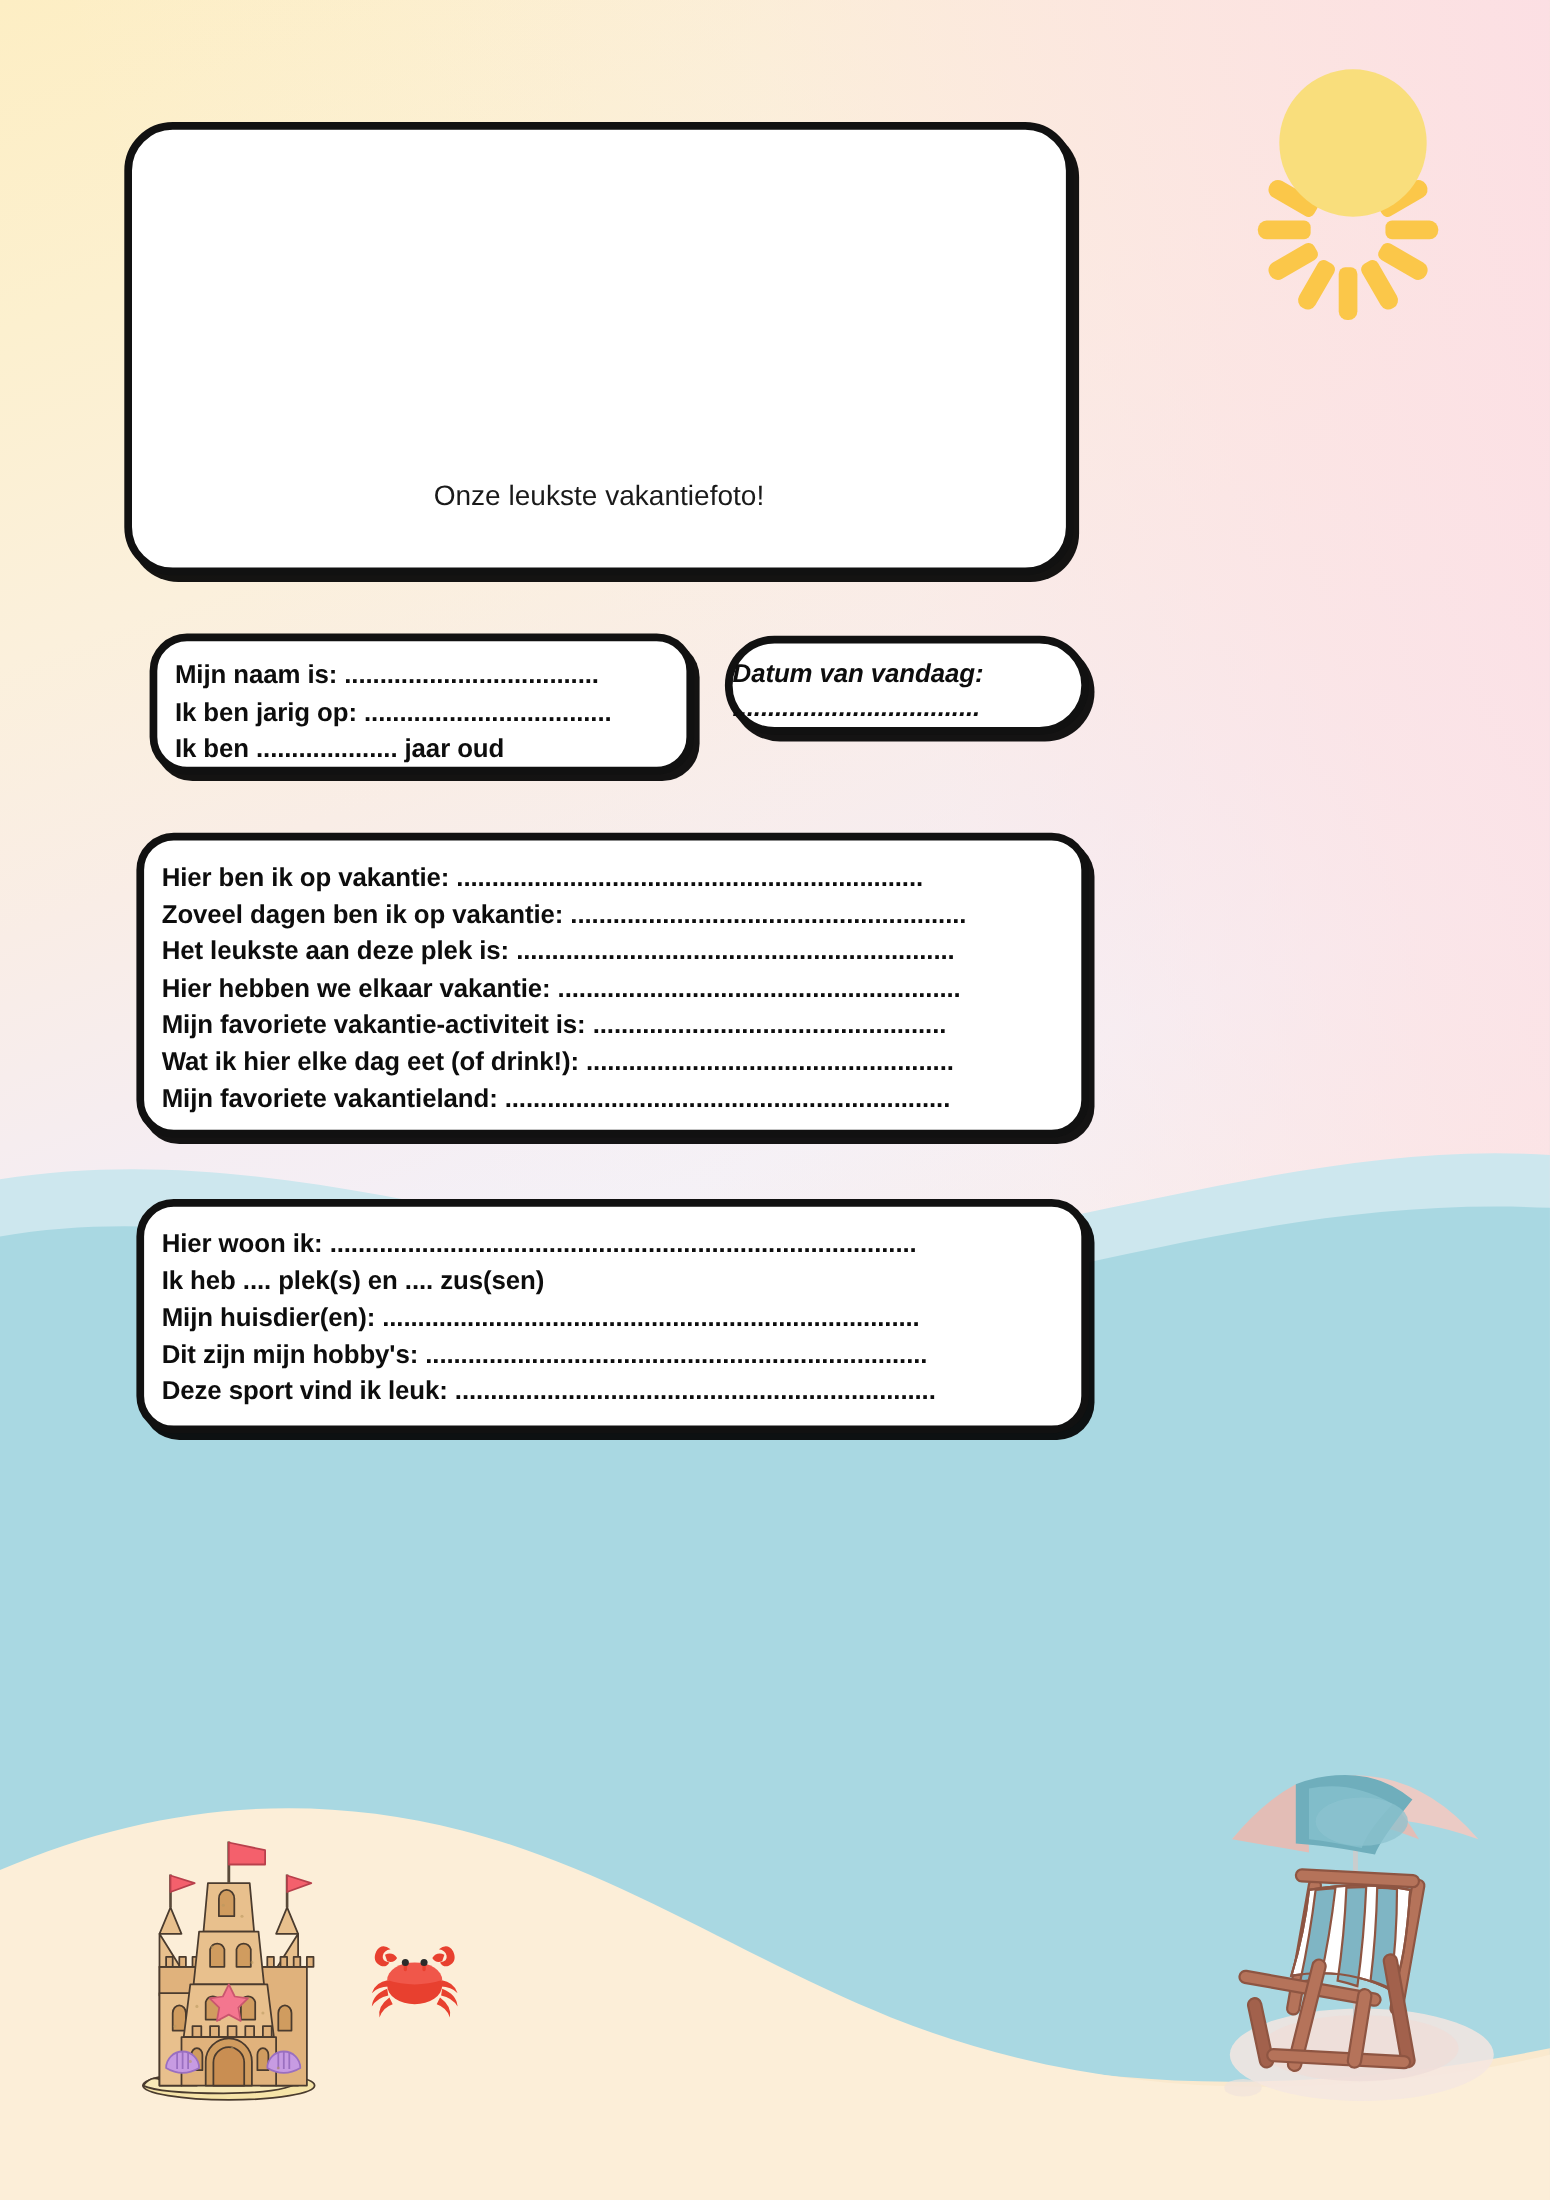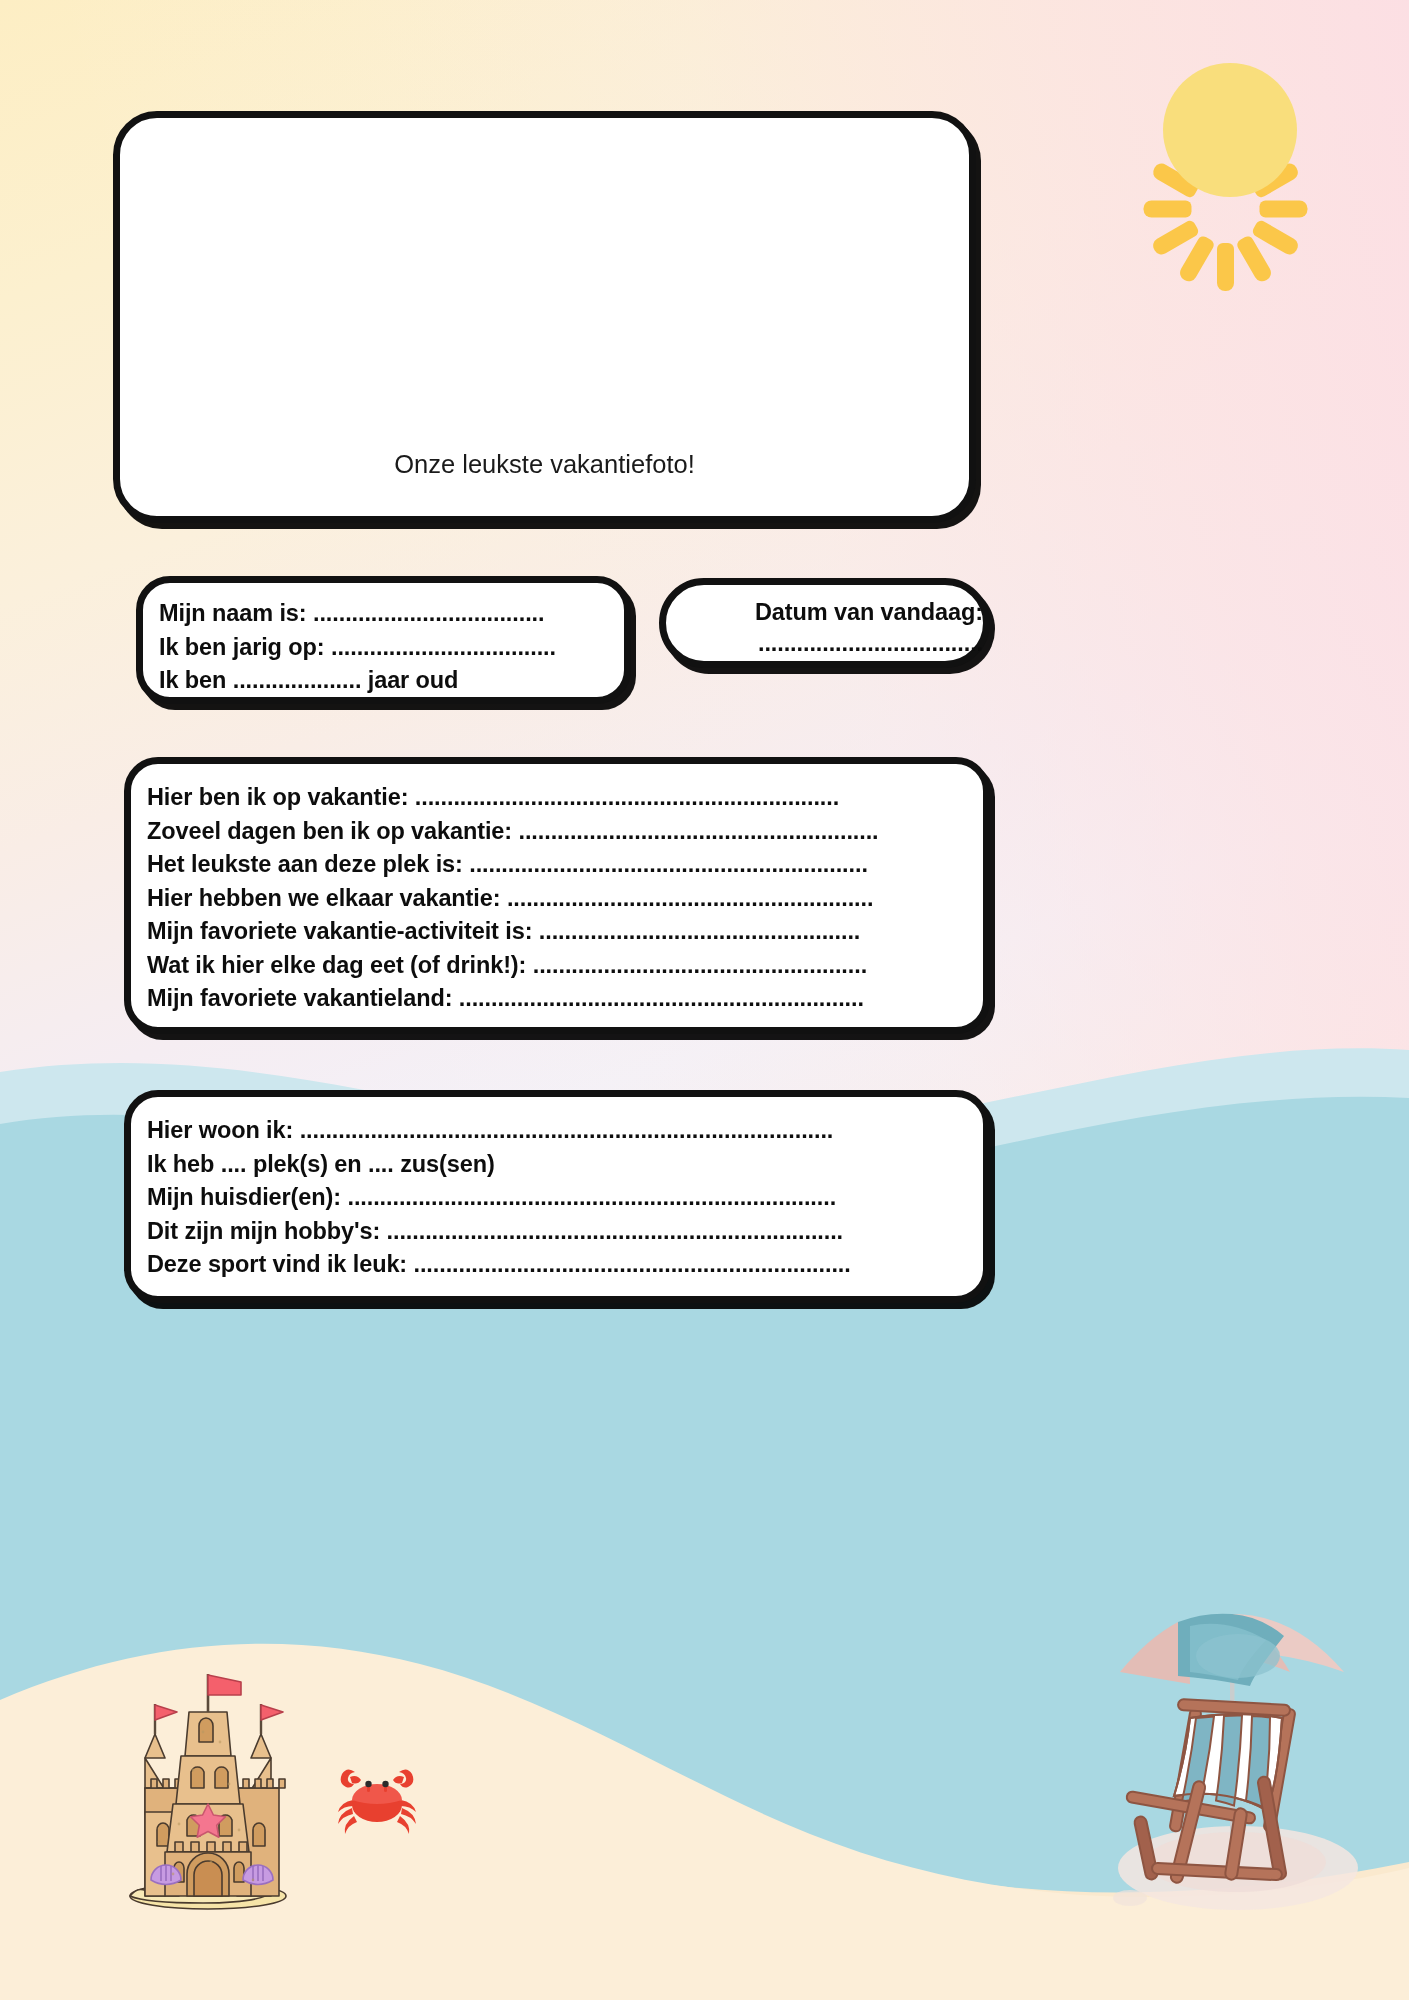--- a/index.html
+++ b/index.html
@@ -89,21 +89,21 @@
   #photo-frame {
     left: 113px;
     top: 111px;
     width: 863px;
     height: 412px;
     border-radius: 44px;
   }
   #photo-caption {
     position: absolute;
     left: 0; right: 0;
-    top: 332px;
+    top: 319px;
     text-align: center;
     font-size: 25.5px;
     color: #1a1a1a;
     font-weight: 400;
   }
 
   #name-card {
     left: 136px;
     top: 576px;
     width: 495px;
@@ -139,21 +139,21 @@
 
   .line {
     font-size: 23.5px;
     font-weight: 700;
     color: #0d0d0d;
     line-height: 33.5px;
     white-space: nowrap;
     letter-spacing: -0.1px;
   }
   #date-card .line { line-height: 31px; }
-  .dcenter { text-align: right; }
+  .dcenter { text-align: left; font-style: italic; }
 
   
   .castle { position: absolute; left: 103px; top: 1652px; width: 210px; height: 260px; }
   .crab   { position: absolute; left: 335px; top: 1760px; width: 84px; height: 78px; }
   .beach-set { position: absolute; left: 1078px; top: 1580px; width: 300px; height: 330px; }
 </style>
 </head>
 <body>
 
 <div id="page">

